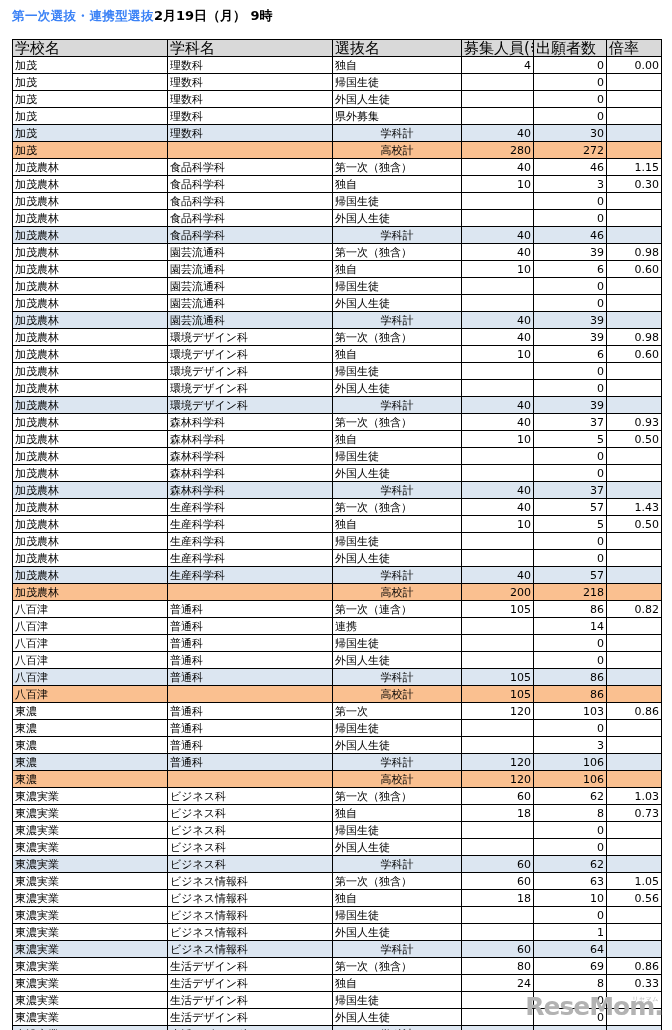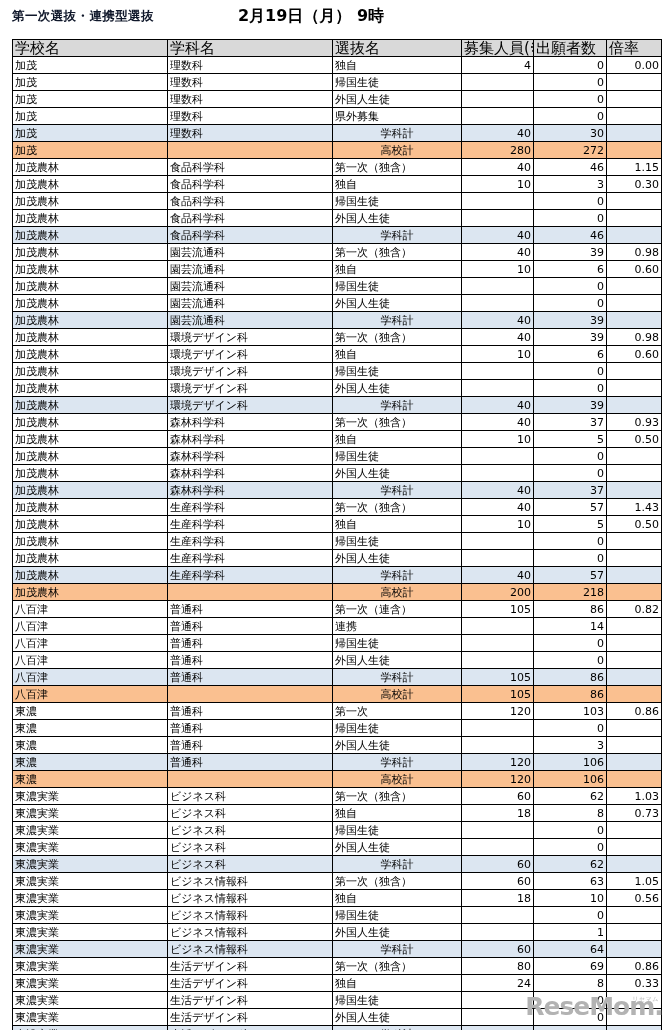--- a/index.html
+++ b/index.html
@@ -26,29 +26,28 @@
     left: 12px;
     top: 5px;
     width: 640px;
     height: 22px;
     display: flex;
     align-items: center;
   }
   .title-main {
     font-size: 12.5px;
     font-weight: bold;
-    color: #0f172a;
+    color: #3b82f6;
     letter-spacing: 0.4px;
     white-space: nowrap;
   }
   .title-date {
-    font-size: 16px;
+    font-size: 13px;
     font-weight: bold;
     color: #000;
-    margin-left: 84px;
     white-space: nowrap;
   }
   .corner-ghost {
     position: absolute;
     right: 8px;
     top: -2px;
     font-size: 9px;
     color: #e9e9e9;
     white-space: nowrap;
   }

